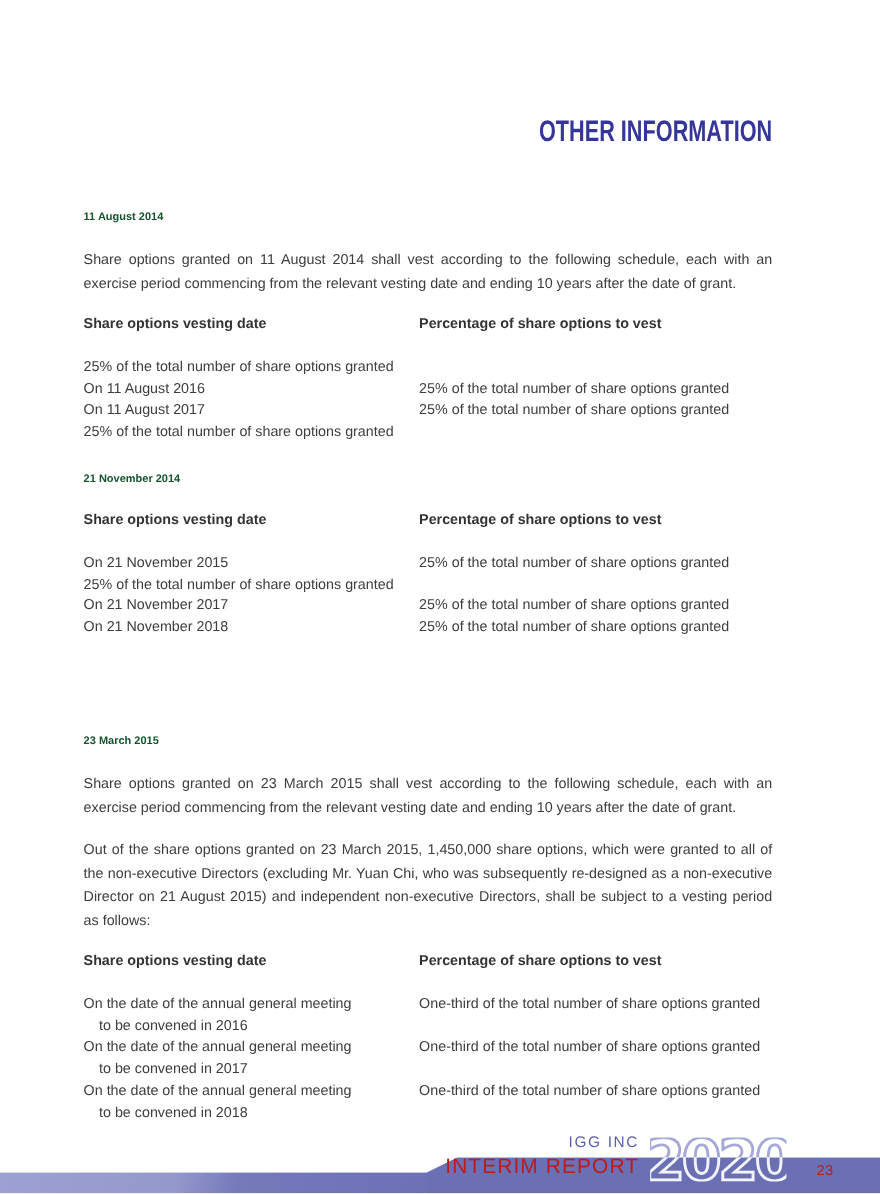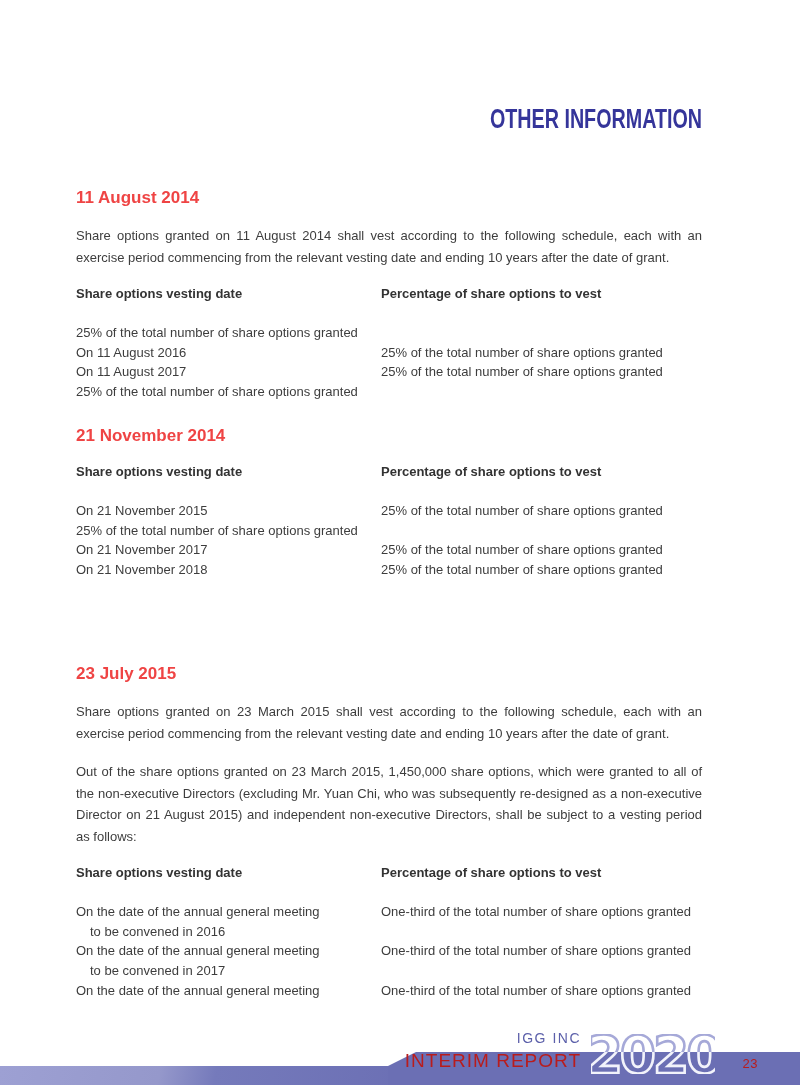--- a/index.html
+++ b/index.html
@@ -10,21 +10,21 @@
   .doc-title {
     position:absolute; top:105px; left:76px; width:626px;
     text-align:right; font-size:27px; line-height:28px; font-weight:bold;
     color:#35359a; white-space:nowrap;
     transform:scaleX(0.73); transform-origin:100% 50%;
   }
   .section { position:absolute; left:76px; width:626px; color:#3d3d3d; font-size:13px; }
   #section-0 { top:189px; }
   #section-1 { top:427px; }
   #section-2 { top:665px; }
-  .section h2 { font-size:17px; line-height:17px; margin:0 0 19px 0; font-weight:bold; color:#ef4444; }
+  .section h2 { font-size:10px; line-height:17px; margin:0 0 19px 0; font-weight:bold; color:#14532d; }
   .section p  { margin:0 0 17px 0; line-height:21.5px; text-align:justify; }
   .vtable { margin-top:2px; }
   .thead {
     display:grid; grid-template-columns:305px 1fr;
     font-weight:bold; line-height:17px; margin-bottom:21px; color:#333333;
   }
   .trow { display:grid; grid-template-columns:305px 1fr; line-height:19.7px; }
   .date-line2 { padding-left:14px; }
 
   
@@ -103,21 +103,21 @@
         <div>25% of the total number of share options granted</div>
       </div>
       <div class="trow">
         <div>On 21 November 2018</div>
         <div>25% of the total number of share options granted</div>
       </div>
     </div>
   </div>
 
   <div class="section" id="section-2">
-    <h2>23 July 2015</h2>
+    <h2>23 March 2015</h2>
     <p>Share options granted on 23 March 2015 shall vest according to the following schedule, each with an exercise period commencing from the relevant vesting date and ending 10 years after the date of grant.</p>
     <p>Out of the share options granted on 23 March 2015, 1,450,000 share options, which were granted to all of the non-executive Directors (excluding Mr. Yuan Chi, who was subsequently re-designed as a non-executive Director on 21 August 2015) and independent non-executive Directors, shall be subject to a vesting period as follows:</p>
     <div class="vtable">
       <div class="thead">
         <div>Share options vesting date</div>
         <div>Percentage of share options to vest</div>
       </div>
       <div class="trow">
         <div>
           <div>On the date of the annual general meeting</div>
@@ -128,20 +128,21 @@
       <div class="trow">
         <div>
           <div>On the date of the annual general meeting</div>
           <div class="date-line2">to be convened in 2017</div>
         </div>
         <div>One-third of the total number of share options granted</div>
       </div>
       <div class="trow">
         <div>
           <div>On the date of the annual general meeting</div>
+          <div class="date-line2">to be convened in 2018</div>
         </div>
         <div>One-third of the total number of share options granted</div>
       </div>
     </div>
   </div>
 
   <div class="footer-bar-short"></div>
   <div class="footer-bar-tall"></div>
   <div class="footer-company">IGG INC</div>
   <div class="footer-report">INTERIM REPORT</div>

